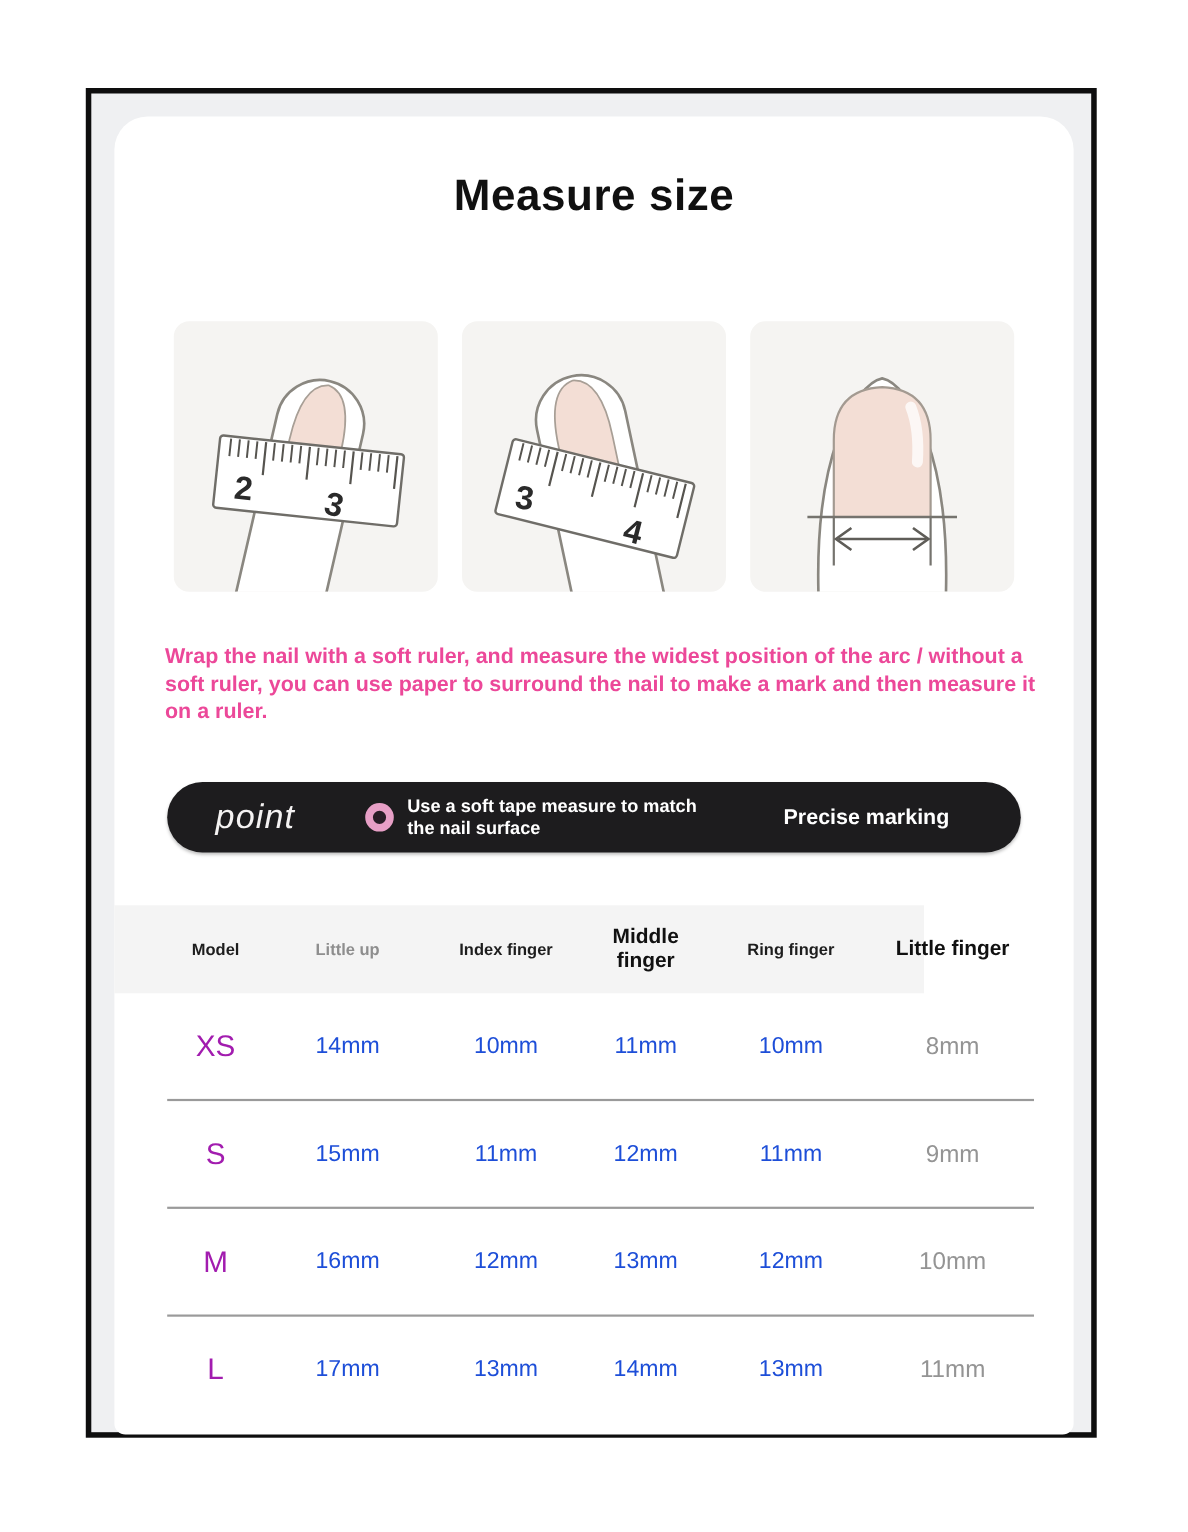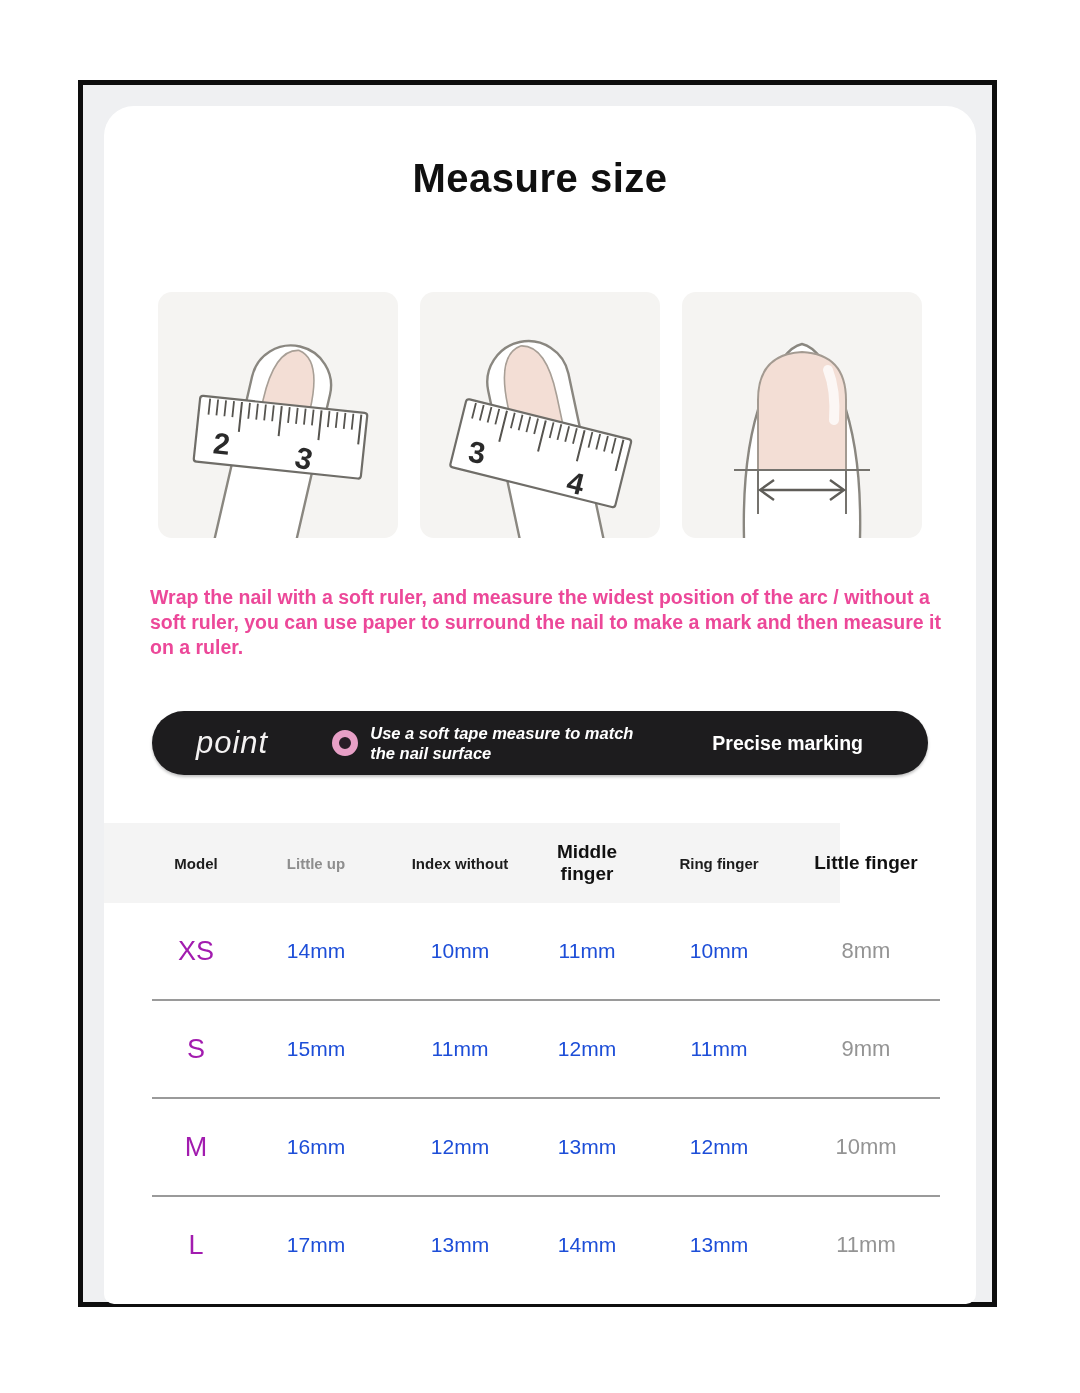--- a/index.html
+++ b/index.html
@@ -39,21 +39,21 @@
     box-shadow:0 2px 3px rgba(0,0,0,0.25);
     justify-content:flex-end;
   }
   .banner .point-label {
     font-size:31px; font-style:italic; margin-left:44px; font-weight:400; letter-spacing:1px; color:#f4f2f2;
   }
   .donut {
     margin-left:64px; width:12px; height:12px; flex:0 0 auto;
     border:7px solid #e79fc6; border-radius:50%; background:#281d26; box-sizing:content-box;
   }
-  .tip { margin-left:12px; font-size:16.5px; font-weight:bold; line-height:1.22;font-style:italic; }
+  .tip { margin-left:12px; font-size:16.5px; font-weight:bold; line-height:1.22; }
   .banner .highlight { margin-left:auto; margin-right:65px; font-size:19.5px; font-weight:bold; }
   .table-area { position:absolute; left:104px; top:823px; width:736px; }
   .grid-cols {
     display:grid; grid-template-columns:88px 152px 136px 118px 146px 148px;
     padding-left:48px; align-items:center;
   }
   .thead { height:80px; background:#f4f4f4; }
   .thead div { text-align:center; }
   .h-small { font-size:15px; font-weight:bold; color:#1d1d1d; }
   .h-gray  { font-size:15px; font-weight:bold; color:#8e8e8e; }
@@ -131,21 +131,21 @@
       <span>Use a soft tape measure to match</span><br>
       <span>the nail surface</span>
     </span>
     <span class="highlight">Precise marking</span>
   </div>
 
   <div class="table-area">
     <div class="thead grid-cols">
       <div class="h-small">Model</div>
       <div class="h-gray">Little up</div>
-      <div class="h-small">Index without</div>
+      <div class="h-small">Index finger</div>
       <div class="h-big">Middle finger</div>
       <div class="h-small">Ring finger</div>
       <div class="h-big">Little finger</div>
     </div>
 
     <div class="trow grid-cols">
       <div class="cell-model">XS</div>
       <div class="cell-val">14mm</div>
       <div class="cell-val">10mm</div>
       <div class="cell-val">11mm</div>

